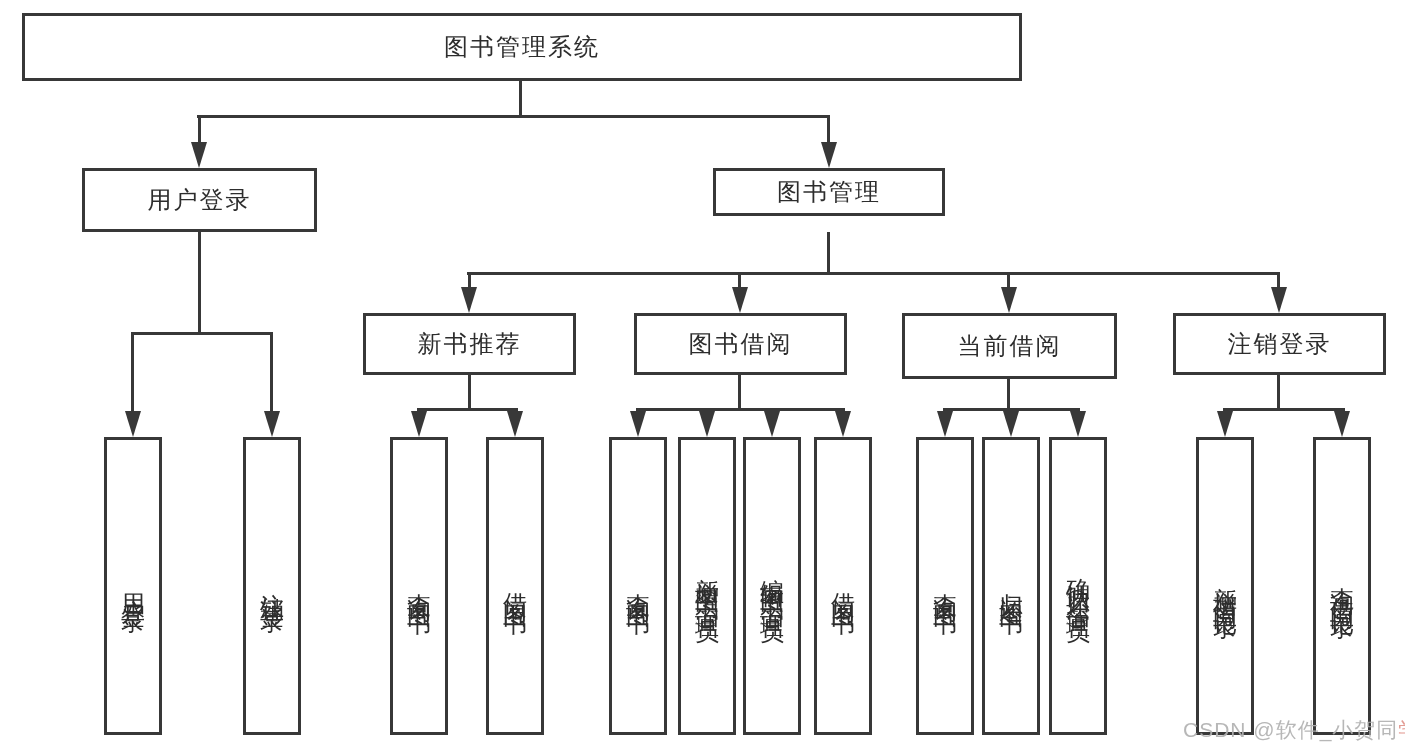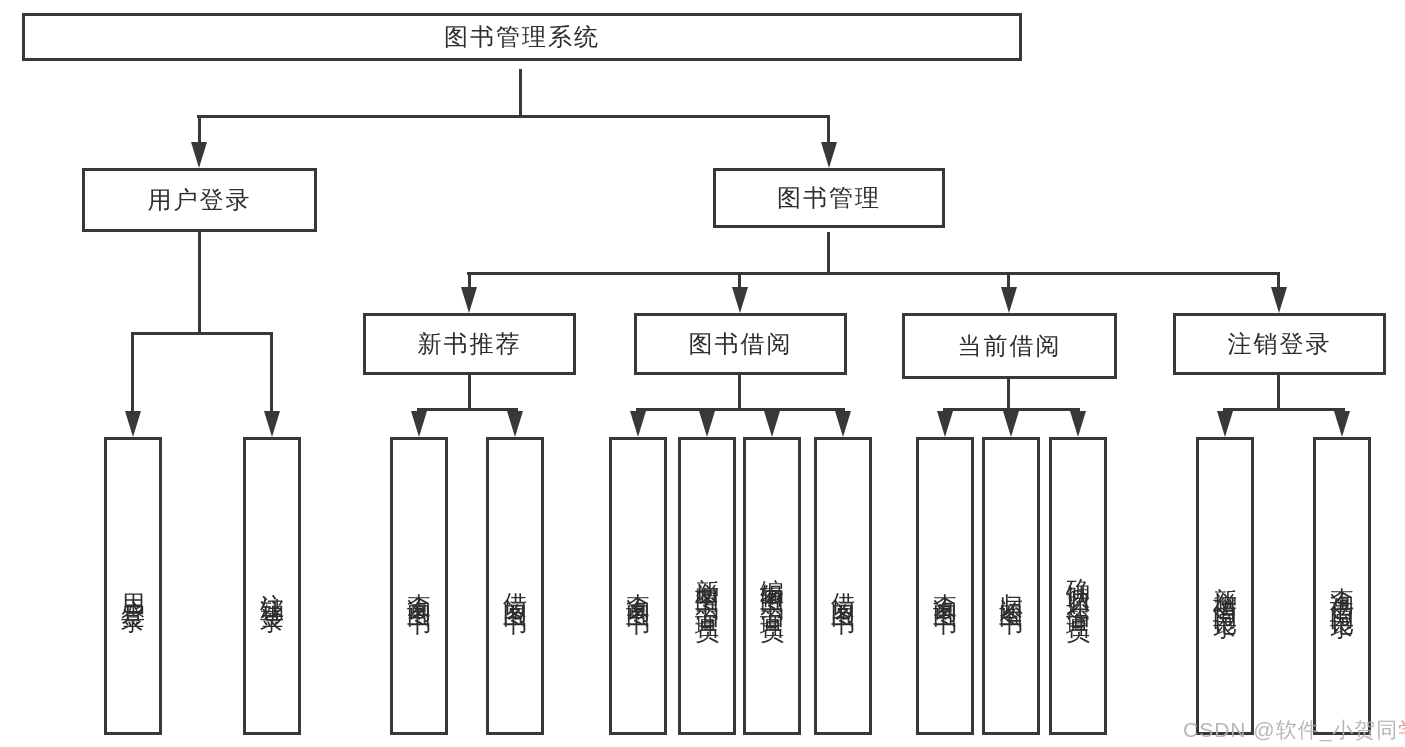--- a/index.html
+++ b/index.html
@@ -16,24 +16,24 @@
          border-top:26px solid #383838;}
   .watermark{position:absolute;left:1183px;top:716px;font-size:21px;letter-spacing:1px;
              color:rgba(177,177,177,0.92);z-index:6;white-space:nowrap;}
   .watermark .accent{color:rgba(225,151,142,0.95);}
 </style>
 </head>
 <body>
 
 <div class="stage">
 
-  <div class="node" style="left:22px;top:13px;width:1000px;height:48px">图书管理系统</div>
+  <div class="node" style="left:22px;top:13px;width:1000px;height:68px">图书管理系统</div>
 
   <div class="node" style="left:82px;top:168px;width:235px;height:64px">用户登录</div>
-  <div class="node" style="left:713px;top:168px;width:232px;height:60px">图书管理</div>
+  <div class="node" style="left:713px;top:168px;width:232px;height:48px">图书管理</div>
 
   <div class="node" style="left:363px;top:313px;width:213px;height:62px">新书推荐</div>
   <div class="node" style="left:634px;top:313px;width:213px;height:62px">图书借阅</div>
   <div class="node" style="left:902px;top:313px;width:215px;height:66px">当前借阅</div>
   <div class="node" style="left:1173px;top:313px;width:213px;height:62px">注销登录</div>
 
   <div class="node v" style="left:104px;top:437px;width:58px;height:298px">用户登录</div>
   <div class="node v" style="left:243px;top:437px;width:58px;height:298px">注销登录</div>
 
   <div class="node v" style="left:390px;top:437px;width:58px;height:298px">查询图书</div>

